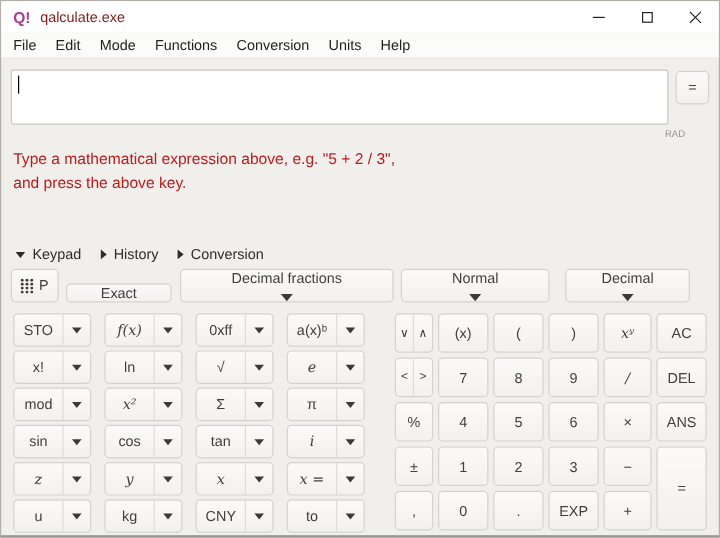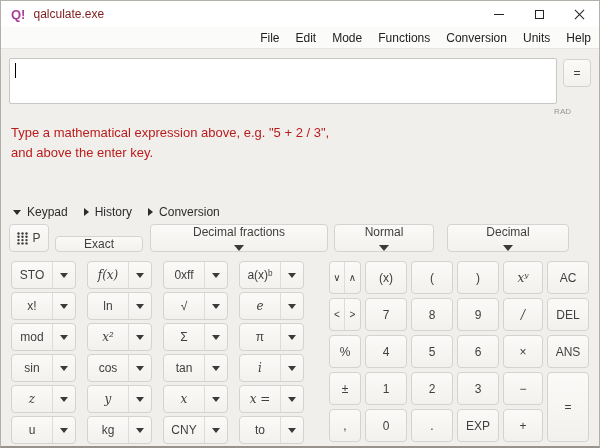--- a/index.html
+++ b/index.html
@@ -28,21 +28,21 @@
   .close-glyph { position: relative; width: 11px; height: 11px; display: block; }
   .close-glyph::before, .close-glyph::after {
     content: ""; position: absolute; left: -1px; top: 5px; width: 13px; height: 1px; background: #222;
   }
   .close-glyph::before { transform: rotate(45deg); }
   .close-glyph::after  { transform: rotate(-45deg); }
 
   
   .menubar {
     height: 22px; background: #fbfbf9; border-bottom: 1px solid #e8e6e2;
-    display: flex; align-items: center; padding-left: 2px; font-size: 12px; color: #222; justify-content: flex-end;
+    display: flex; align-items: center; padding-left: 2px; font-size: 12px; color: #222;
   }
   .menu-item { padding: 2px 8px; cursor: default; }
 
   
   .expr-row { display: flex; margin: 9px 8px 0 8px; align-items: flex-start; }
   .expr-input {
     width: 550px; height: 46px; background: #fff;
     border: 1px solid #c9c7c3; border-radius: 2px; position: relative;
   }
   .caret { position: absolute; left: 5px; top: 4px; width: 1px; height: 15px; background: #000; }
@@ -70,22 +70,22 @@
     display: flex; align-items: center; justify-content: center;
   }
 
   
   .toolbar { display: flex; margin: 5px 0 0 8px; height: 28px; }
   .tb-p { width: 40px; gap: 4px; }
   .tb-p svg { display: block; }
   .tb-exact { width: 88px; margin-left: 6px; margin-top: 12px; }
   .combo { justify-content: space-between; padding: 0 11px; flex-direction: column; }
   .combo-df { width: 178px; margin-left: 7px; }
-  .combo-normal { width: 100px; margin-left: 6px; }
-  .combo-decimal { width: 122px; margin-left: 13px; }
+  .combo-normal { width: 124px; margin-left: 6px; }
+  .combo-decimal { width: 104px; margin-left: 13px; }
   .tri-down { width: 0; height: 0; border-left: 5px solid transparent; border-right: 5px solid transparent; border-top: 6px solid #3a3a3a; }
 
   
   .keypad { display: flex; margin: 9px 0 0 10px; align-items: flex-start; }
 
   .left-grid {
     display: grid;
     grid-template-columns: repeat(4, 65px);
     grid-auto-rows: 28px;
     column-gap: 11px; row-gap: 3px;
@@ -141,21 +141,21 @@
 <div class="expr-row">
   <div class="expr-input">
     <span class="caret"></span>
   </div>
   <div class="btn eq-top-btn">=</div>
 </div>
 <div class="rad-label">RAD</div>
 
 <div class="hint">
   <div>Type a mathematical expression above, e.g. "5 + 2 / 3",</div>
-  <div>and above the enter key.</div>
+  <div>and press the above key.</div>
 </div>
 
 <div class="expanders">
   <span class="expander">
     <span class="caret-down"></span>
     <span>Keypad</span>
   </span>
   <span class="expander">
     <span class="caret-right"></span>
     <span>History</span>

